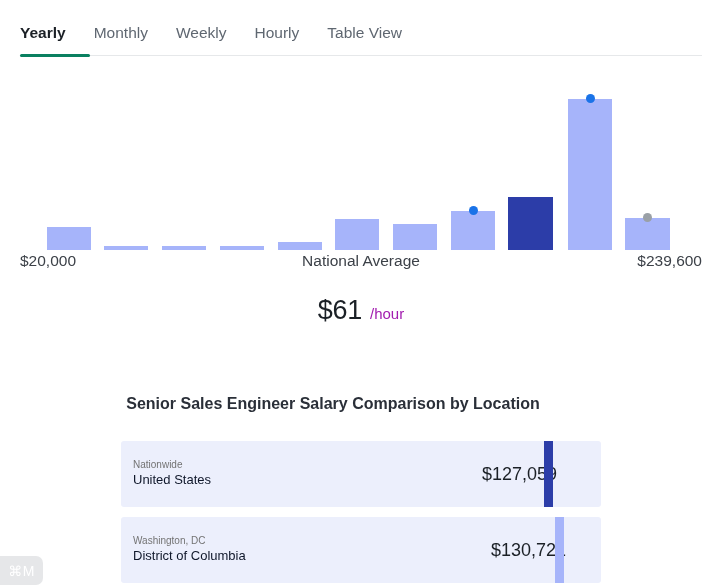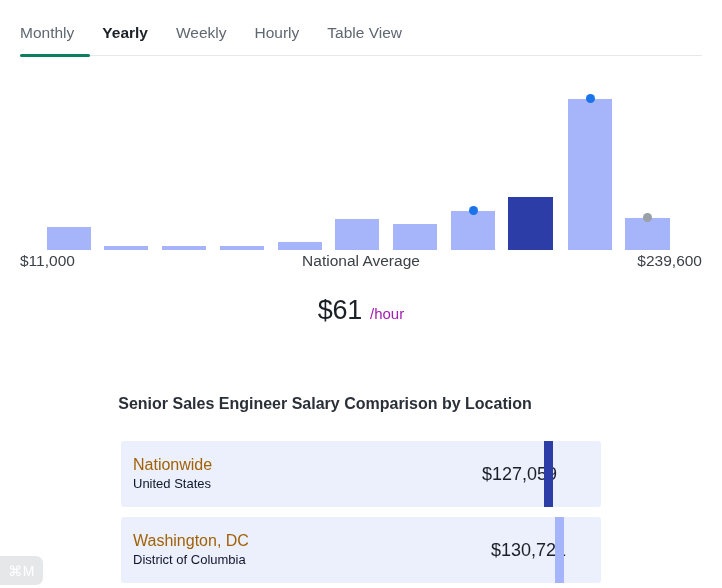--- a/index.html
+++ b/index.html
@@ -148,21 +148,21 @@
   }
   .unit-hour {
     font-size: 15px;
     color: #a21caf;
     margin-left: 8px;
   }
 
   
   .compare-title {
     position: absolute;
-    left: 4px;
+    left: 12px;
     top: 395px;
     width: 642px;
     text-align: center;
     font-size: 16px;
     font-weight: bold;
     color: #2a2f38;
   }
   .cards {
     position: absolute;
     left: 121px;
@@ -179,22 +179,22 @@
     align-items: center;
     box-sizing: border-box;
     padding-left: 12px;
   }
   .card-texts {
     display: flex;
     flex-direction: column;
     justify-content: center;
   }
   .card-place {
-    font-size: 16px;
-    color: #a16207;
+    font-size: 10px;
+    color: #737373;
     line-height: 1.25;
   }
   .card-region {
     font-size: 13px;
     color: #0f172a;
     line-height: 1.35;
   }
   .card-amount {
     position: absolute;
     font-size: 18px;
@@ -223,25 +223,25 @@
     font-size: 14px;
     color: #ffffff;
     letter-spacing: 0.5px;
   }
 </style>
 </head>
 <body>
 
 <div class="tabbar">
   <div class="tabs">
+    <div class="tab active">
+      <span>Yearly</span>
+    </div>
     <div class="tab">
       <span>Monthly</span>
-    </div>
-    <div class="tab active">
-      <span>Yearly</span>
     </div>
     <div class="tab">
       <span>Weekly</span>
     </div>
     <div class="tab">
       <span>Hourly</span>
     </div>
     <div class="tab">
       <span>Table View</span>
     </div>
@@ -261,21 +261,21 @@
     <div class="bar" style="left: 451px; width: 44px; height: 39px; background: rgb(166, 180, 250);"></div>
     <div class="dot blue" style="left: 468.5px; bottom: 35px;"></div>
     <div class="bar highlight" style="left: 508px; width: 45px; height: 53px; background: rgb(44, 61, 168);"></div>
     <div class="bar" style="left: 568px; width: 44px; height: 151px; background: rgb(166, 180, 250);"></div>
     <div class="dot blue" style="left: 585.5px; bottom: 147px;"></div>
     <div class="bar" style="left: 625px; width: 45px; height: 32px; background: rgb(166, 180, 250);"></div>
     <div class="dot gray" style="left: 643px; bottom: 28px;"></div>
   </div>
 
 <div class="axis-labels">
-  <div class="axis-min">$11,000</div>
+  <div class="axis-min">$20,000</div>
   <div class="axis-mid">National Average</div>
   <div class="axis-max">$239,600</div>
 </div>
 
 <div class="headline">
   <div class="headline-hour">
     <span class="amount-hour">$61</span><span class="unit-hour">/hour</span>
   </div>
 </div>
 

